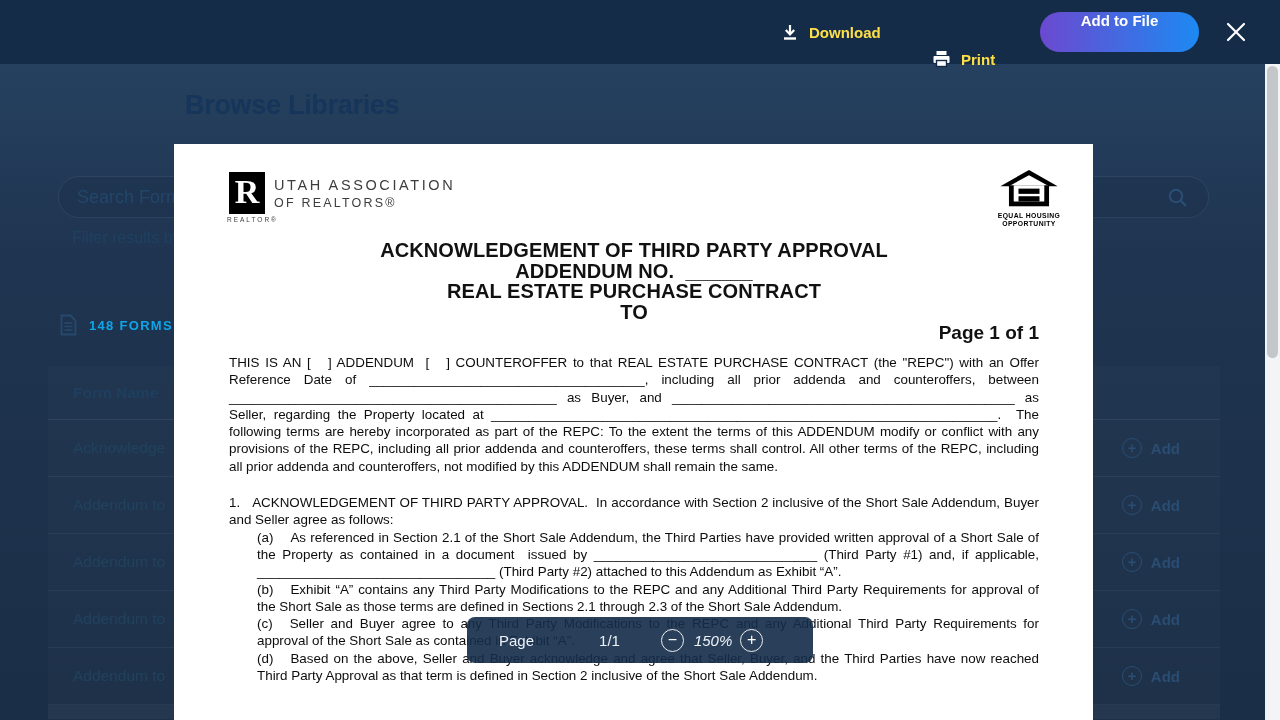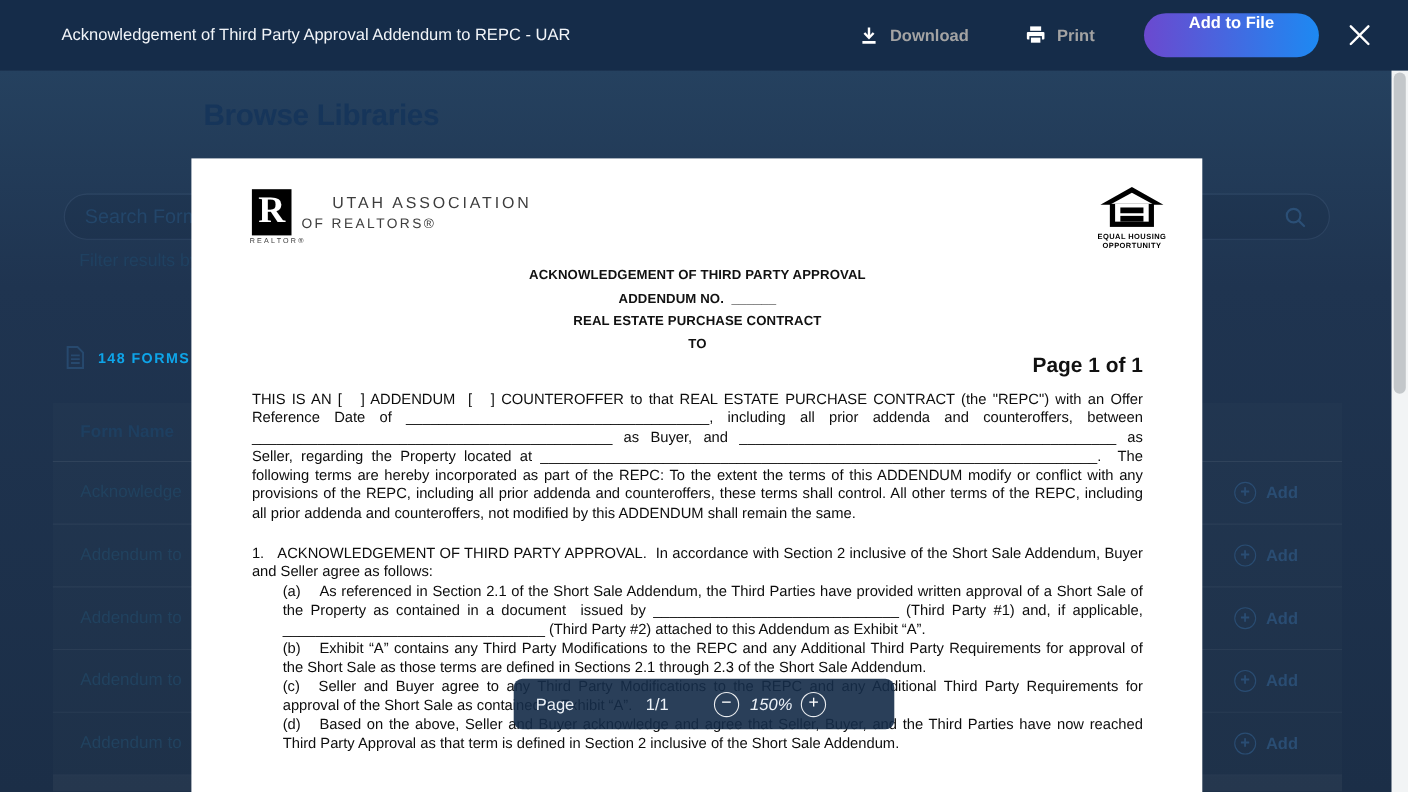--- a/index.html
+++ b/index.html
@@ -40,60 +40,60 @@
   
   .scrollbar { position:absolute; right:0; top:64px; width:15px; height:656px; background:#f2f4f5; z-index:9; }
   .scrollbar .thumb { position:absolute; left:2px; top:2px; width:11px; height:292px;
     background:#c3c7ca; border-radius:6px; }
 
   
   .topbar { position:absolute; left:0; top:0; width:1280px; height:64px; background:#152c49; z-index:10; }
   .topbar-title { position:absolute; left:56px; top:50%; transform:translateY(-50%);
     font-size:15px; color:#f2f5f9; }
   .tb-btn { position:absolute; top:50%; transform:translateY(-50%); display:flex; align-items:center;
-    gap:10px; color:#a3a3a3; font-size:15px; font-weight:bold; cursor:pointer;text-align:right; }
+    gap:10px; color:#fde047; font-size:15px; font-weight:bold; cursor:pointer;text-align:right; }
   .tb-download { left:781px; }
-  .tb-print { left:932px; }
+  .tb-print { left:932px;margin-top:27px; }
   .addfile-btn { position:absolute; left:1040px; top:12px; width:159px; height:40px; border-radius:20px;
     background:linear-gradient(90deg,#6b49cf 0%, #1d89f2 100%); color:#fff; font-size:15px; font-weight:bold;
     display:flex; align-items:flex-start; justify-content:center; cursor:pointer; }
   .close-btn { position:absolute; left:1224px; top:20px; width:24px; height:24px; cursor:pointer; }
 
   
   .doc { position:absolute; left:174px; top:144px; width:919px; height:576px; background:#ffffff; z-index:5;
     color:#111; }
   .doc-inner { position:absolute; left:55px; top:0; width:810px; height:576px; }
 
   .uar { position:absolute; left:0; top:28px; display:flex; }
   .uar-box { position:relative; width:36px; height:42px; background:#000; }
   .uar-box .r { position:absolute; left:0; top:-2px; width:36px; height:42px; text-align:center;
     font-family:"Liberation Serif", serif; font-weight:bold; font-size:34px; color:#fff; line-height:44px; }
   .uar-caption { position:absolute; left:-2px; top:44px; font-size:6.5px; letter-spacing:2px; color:#3c3c3c; white-space:nowrap; }
   .uar-text { margin-left:9px; padding-top:5px; color:#3d3d3d; }
-  .uar-text .l1 { font-size:14.5px; letter-spacing:2.6px; white-space:nowrap;margin-left:28px; }
+  .uar-text .l1 { font-size:14.5px; letter-spacing:2.6px; white-space:nowrap; }
   .uar-text .l2 { font-size:12.5px; letter-spacing:2.2px; margin-top:3px; white-space:nowrap; }
 
   .eho { position:absolute; left:764px; top:26px; width:72px; text-align:center; }
   .eho .txt { font-size:6.8px; font-weight:bold; color:#000; line-height:7.5px; letter-spacing:0.4px; }
 
   .doc-title { position:absolute; left:0; top:96px; width:810px; text-align:center;
-    font-size:12px; font-weight:bold; line-height:20.5px; letter-spacing:0.1px; }
+    font-size:20px; font-weight:bold; line-height:20.5px; letter-spacing:0.1px; }
   .page-indicator { position:absolute; right:0; top:178px; font-size:19px; font-weight:bold;margin-left:18px; }
 
   .doc-body { position:absolute; left:0; top:210px; width:810px; font-size:13.4px; line-height:17.3px;
     text-align:justify; color:#0d0d0d; word-break:break-word; }
   .doc-body b { font-weight:normal; }
   .p-section { margin-top:19px; }
   .p-item { margin-left:28px; width:782px; }
   .p-item .marker { margin-right:17px; }
 
   
   .viewer-toolbar { position:absolute; left:467px; top:617px; width:346px; height:46px; border-radius:8px;
     background:rgba(21,44,72,0.91); z-index:6; display:flex; align-items:center; color:#edf2f8; font-size:15px; }
-  .viewer-toolbar .vt-page-label { margin-left:20px; }
+  .viewer-toolbar .vt-page-label { margin-left:32px; }
   .viewer-toolbar .vt-page-value { margin-left:65px; }
   .vt-circle { width:23px; height:23px; border:1.5px solid rgba(255,255,255,0.9); border-radius:50%;
     display:flex; align-items:center; justify-content:center; font-size:16px; line-height:1; cursor:pointer;
     color:#fff; }
   .vt-minus { margin-left:41px; }
   .vt-zoom { margin-left:10px;font-style:italic; }
   .vt-plus { margin-left:8px; }
 
   svg { display:block; }
 </style>
@@ -226,21 +226,20 @@
 
   <div class="viewer-toolbar">
     <span class="vt-page-label">Page</span>
     <span class="vt-page-value">1/1</span>
     <span class="vt-circle vt-minus">−</span>
     <span class="vt-zoom">150%</span>
     <span class="vt-circle vt-plus">+</span>
   </div>
 
   <div class="topbar">
-    <div class="topbar-title">Acknowledgement of Third Party Approval Addendum to REPC - UAR</div>
 
     <div class="tb-btn tb-download">
       <span>
         <svg width="18" height="18" viewBox="0 0 18 18">
           <line x1="9" y1="2" x2="9" y2="10.5" stroke="#fff" stroke-width="2.2"></line>
           <polyline points="4.8,7 9,11.4 13.2,7" fill="none" stroke="#fff" stroke-width="2.2"></polyline>
           <line x1="3" y1="15.5" x2="15" y2="15.5" stroke="#fff" stroke-width="2.4"></line>
         </svg>
       </span>
       <span>Download</span>

